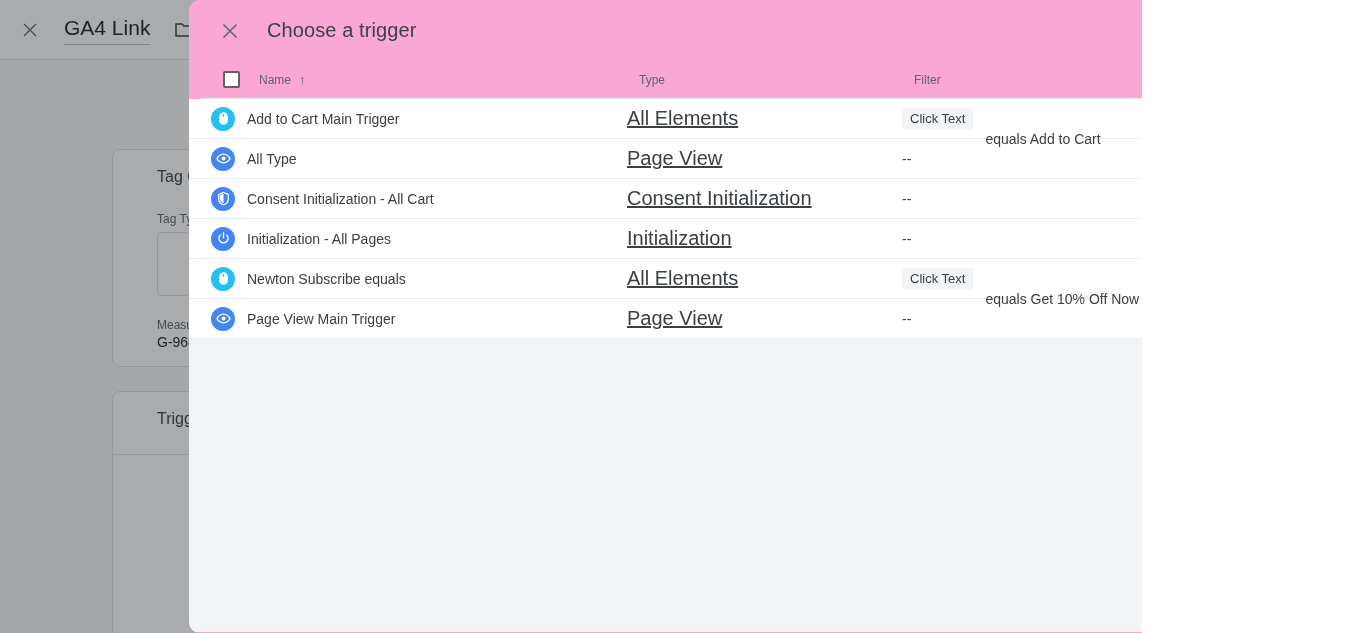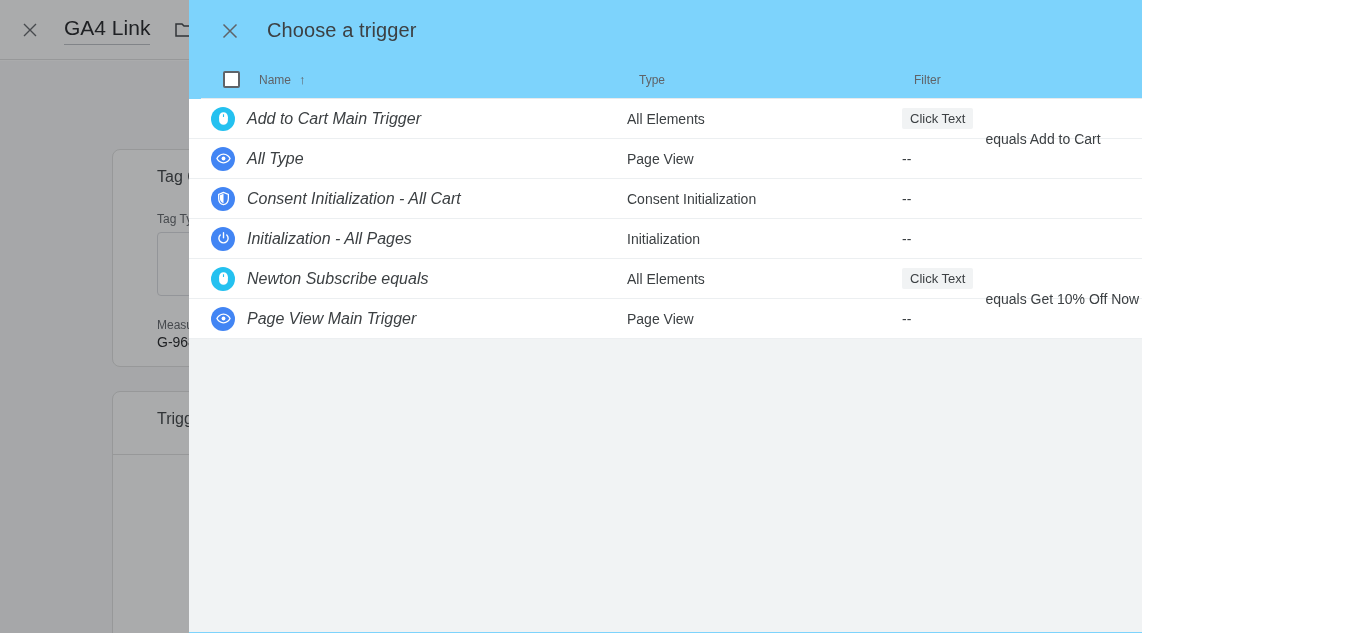--- a/index.html
+++ b/index.html
@@ -125,22 +125,23 @@
     inset: 0;
     background: rgba(32,33,36,0.38);
   }
 
   
   .modal {
     position: absolute;
     left: 189px; top: 0;
     width: 1156px;
     height: 633px;
-    background: #7dd3fc;
+    background: #f9a8d4;
     overflow: hidden;
+    border-radius: 11px;
   }
   .modal-header {
     position: relative;
     height: 61px;
     display: flex;
     align-items: center;
     padding: 0 14px 0 22px;
     box-sizing: border-box;
   }
   .hdr-close {
@@ -227,27 +228,27 @@
     border-radius: 50%;
     display: flex;
     align-items: center;
     justify-content: center;
     flex: none;
   }
   .tico.click { background: #24C1F0; }
   .tico.blue  { background: #4285F4; }
 
   .cell-name {
-    font-size: 16px;
-    color: #3c4043;
-    font-style: italic;
+    font-size: 14px;
+    color: #3c4043;
   }
   .cell-type {
-    font-size: 14px;
-    color: #3c4043;
+    font-size: 20px;
+    color: #3c4043;
+    text-decoration: underline;
   }
   .chip {
     display: inline-block;
     background: #f1f3f4;
     color: #3c4043;
     font-size: 13px;
     padding: 3px 8px;
     border-radius: 2px;
     margin-right: 12px;
     white-space: nowrap;

